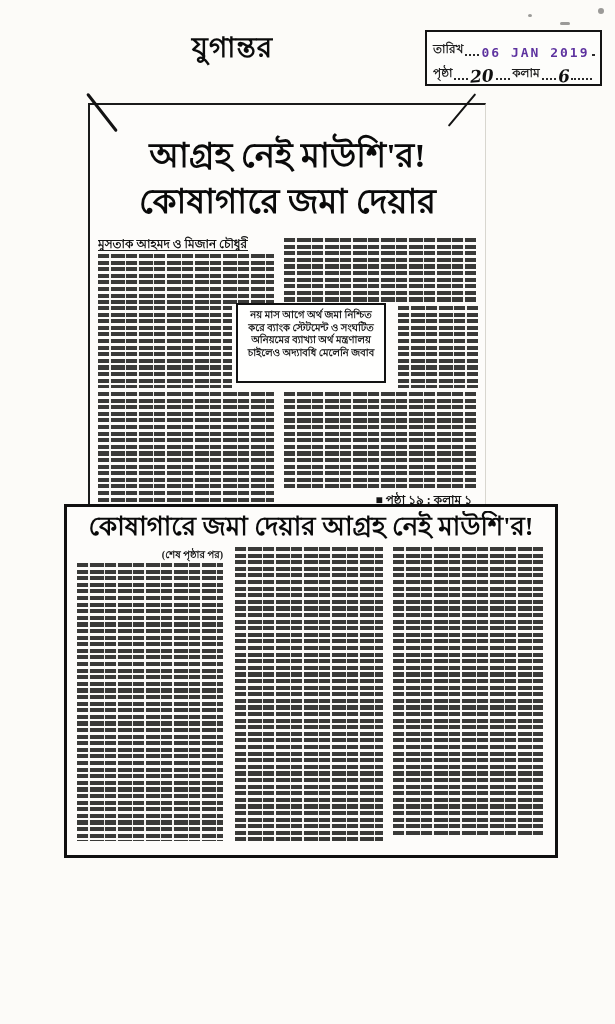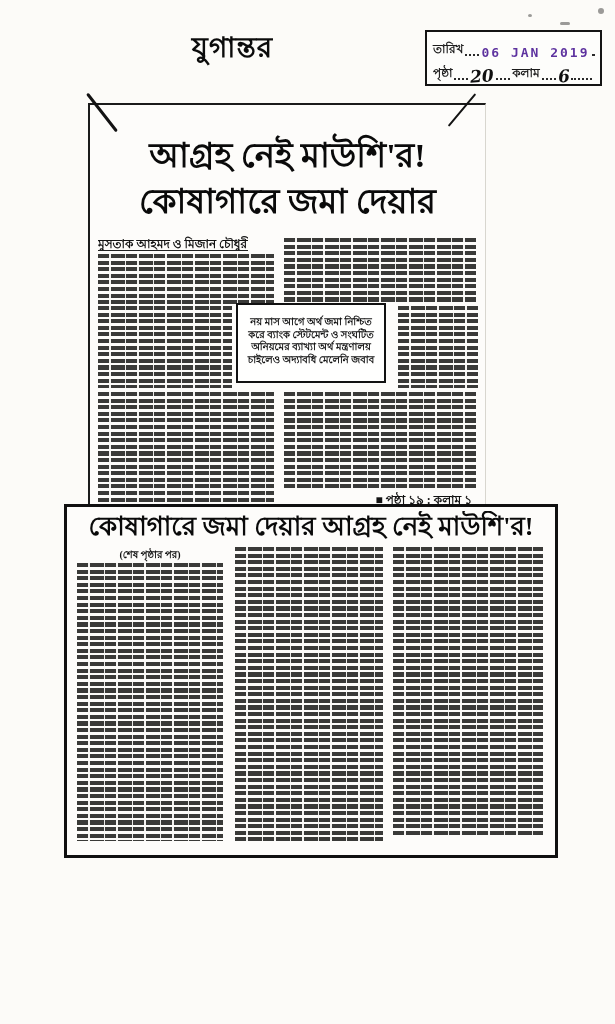--- a/index.html
+++ b/index.html
@@ -75,35 +75,35 @@
   .sim{
     background-image:
       repeating-linear-gradient(90deg, rgba(253,252,250,0) 0 11px, rgba(253,252,250,.95) 11px 13px, rgba(253,252,250,0) 13px 27px, rgba(253,252,250,.9) 27px 28px),
       repeating-linear-gradient(180deg, #262624 0 4.1px, rgba(0,0,0,0) 4.1px 6.6px);
     filter:blur(.35px);
     opacity:.9;
   }
   .pull-quote{
     left:146px;top:198px;width:150px;height:80px;
     border:2px solid #111;background:#fffffe;
-    box-sizing:border-box;padding:11px 4px;
+    box-sizing:border-box;padding:4px 4px;
     font-size:10px;line-height:12.5px;font-weight:700;
     text-align:center;overflow:hidden;
   }
   .continuation{
     left:194px;top:386px;width:188px;
     font-size:12px;font-weight:700;text-align:right;white-space:nowrap;overflow:hidden;
   }
   .headline-b{
     top:4px;left:0;width:100%;text-align:center;
     font-size:26px;line-height:32px;font-weight:800;color:#0a0a0a;
     white-space:nowrap;overflow:hidden;
   }
   .continued-from{
-    left:10px;top:40px;width:146px;text-align:center;
+    left:10px;top:40px;width:146px;text-align:right;
     font-size:10px;font-weight:700;white-space:nowrap;overflow:hidden;
   }
   .speck{background:#3a3a38;border-radius:50%;opacity:.5;}
 </style>
 </head>
 <body>
 
 <div class="abs masthead">যুগান্তর</div>
 
 <div class="abs speck" style="left:560px;top:22px;width:10px;height:3px;border-radius:2px;"></div>

